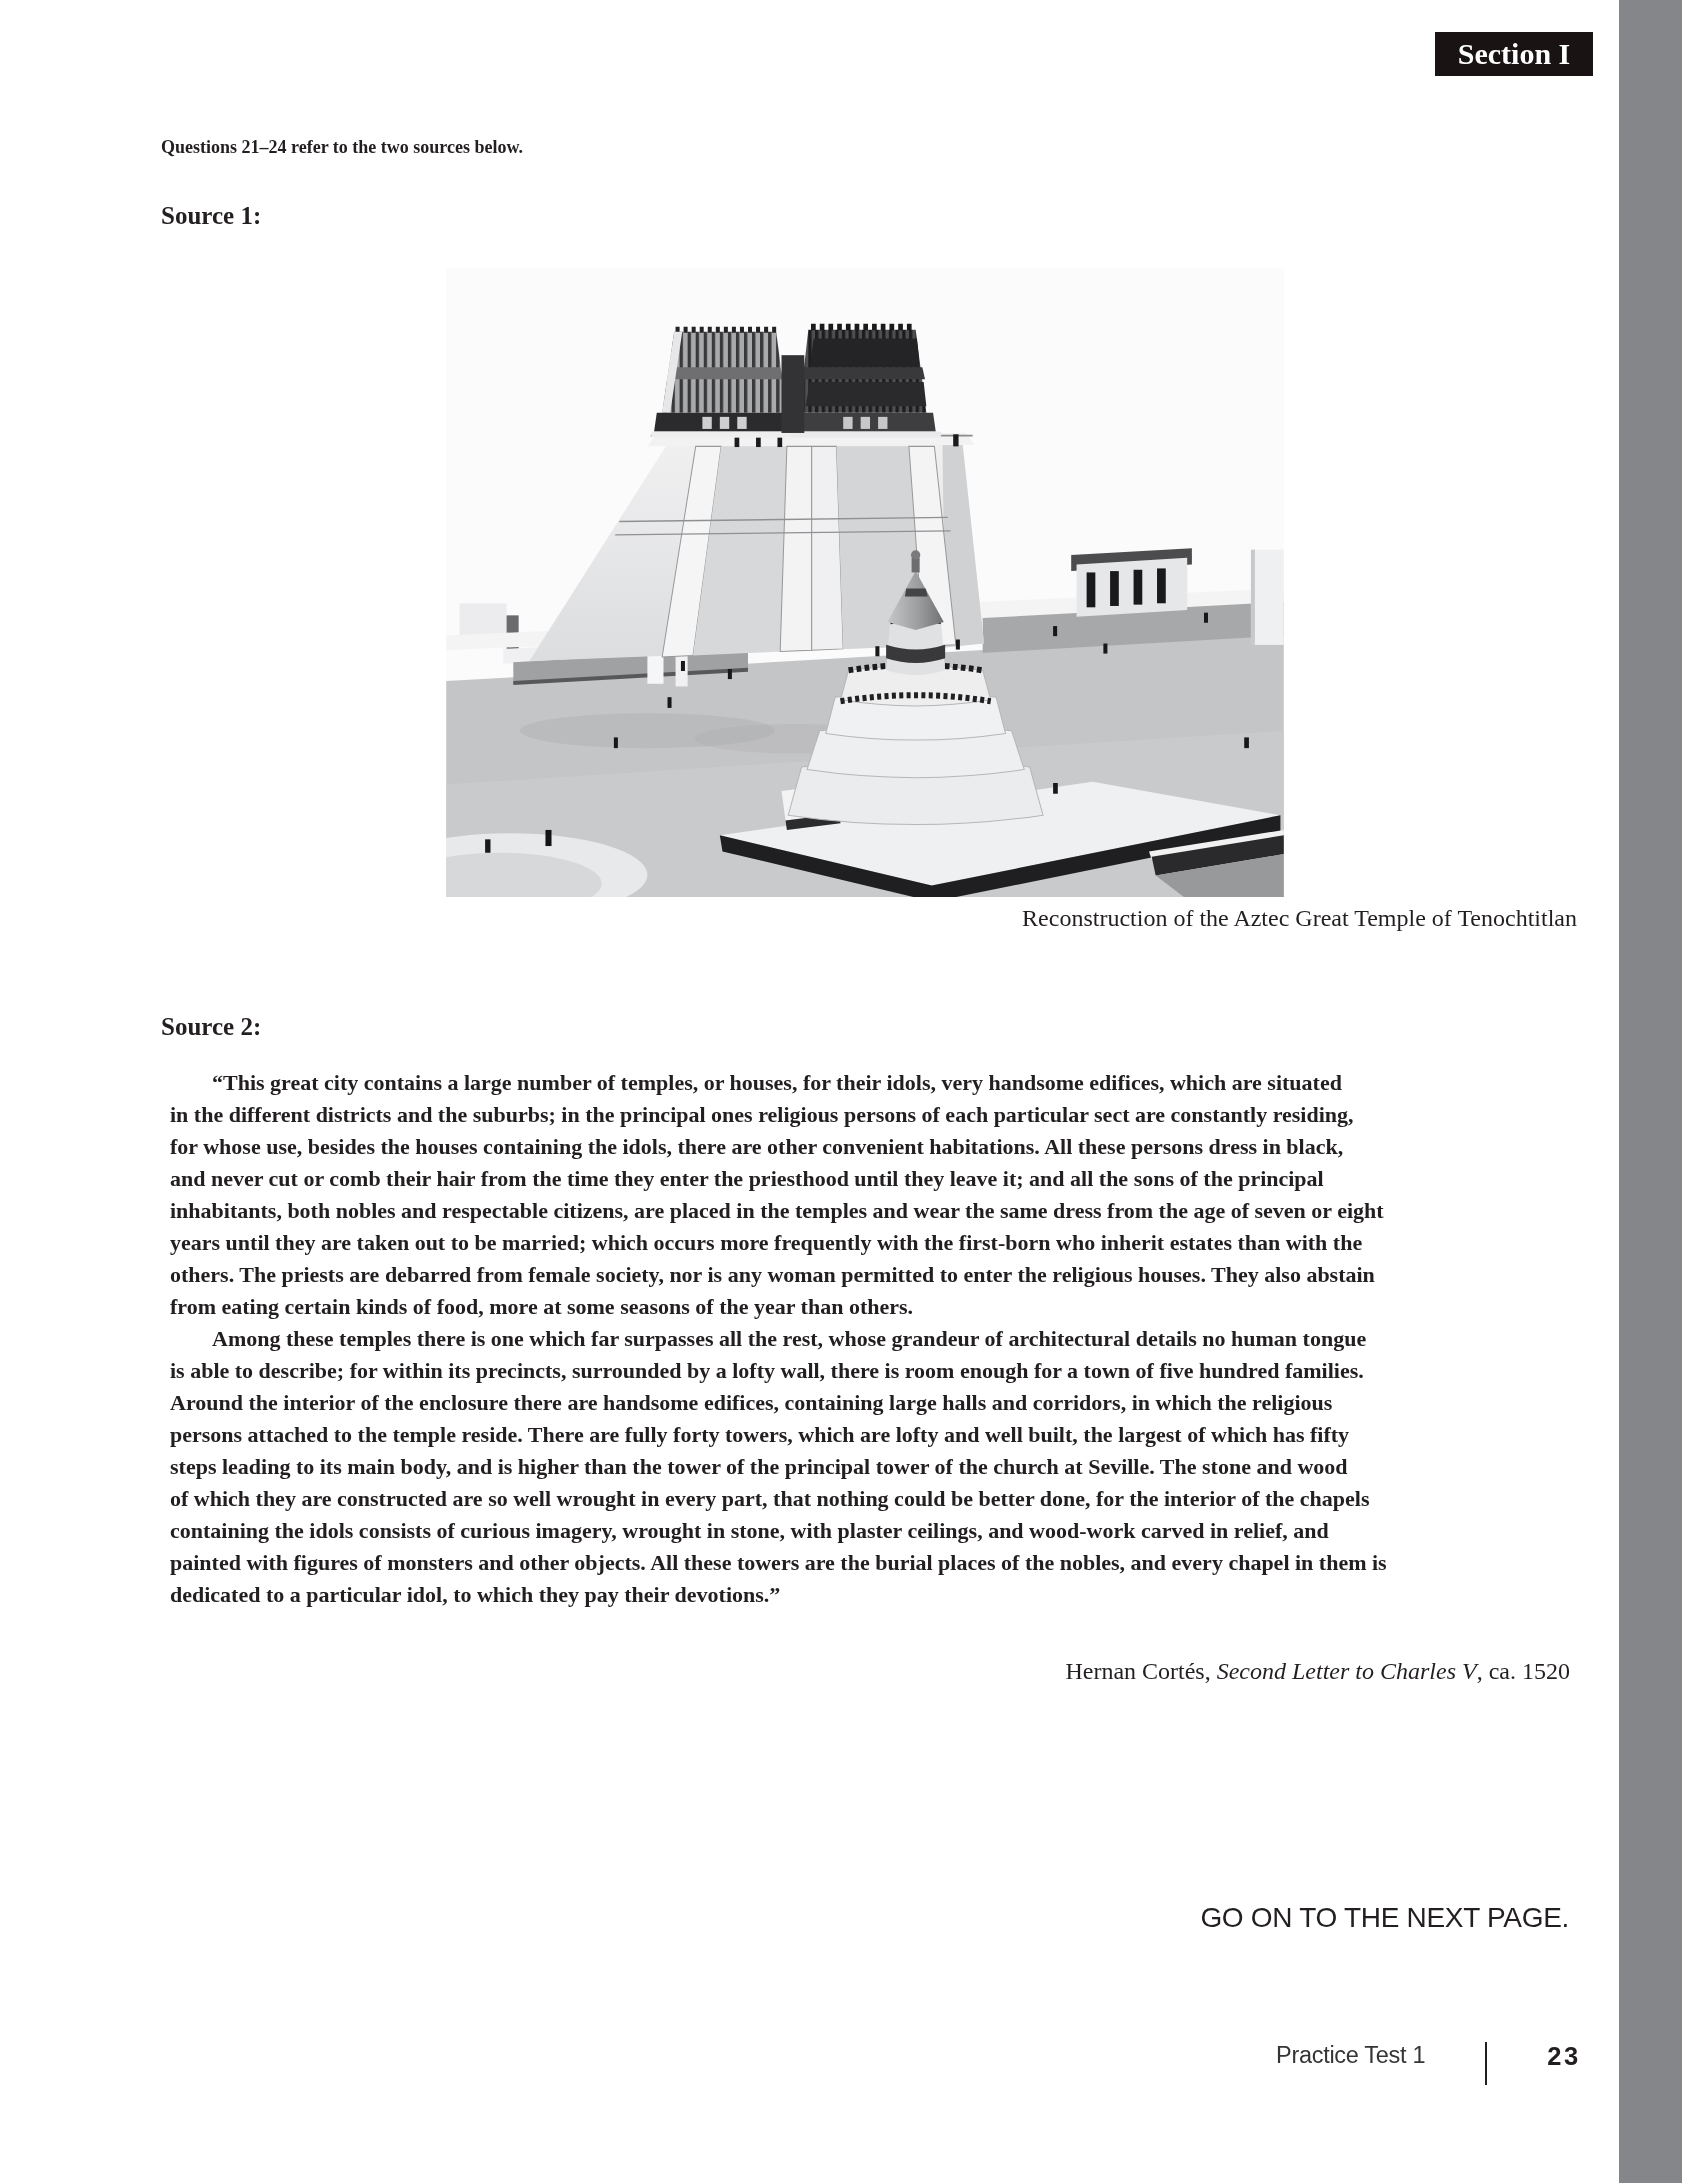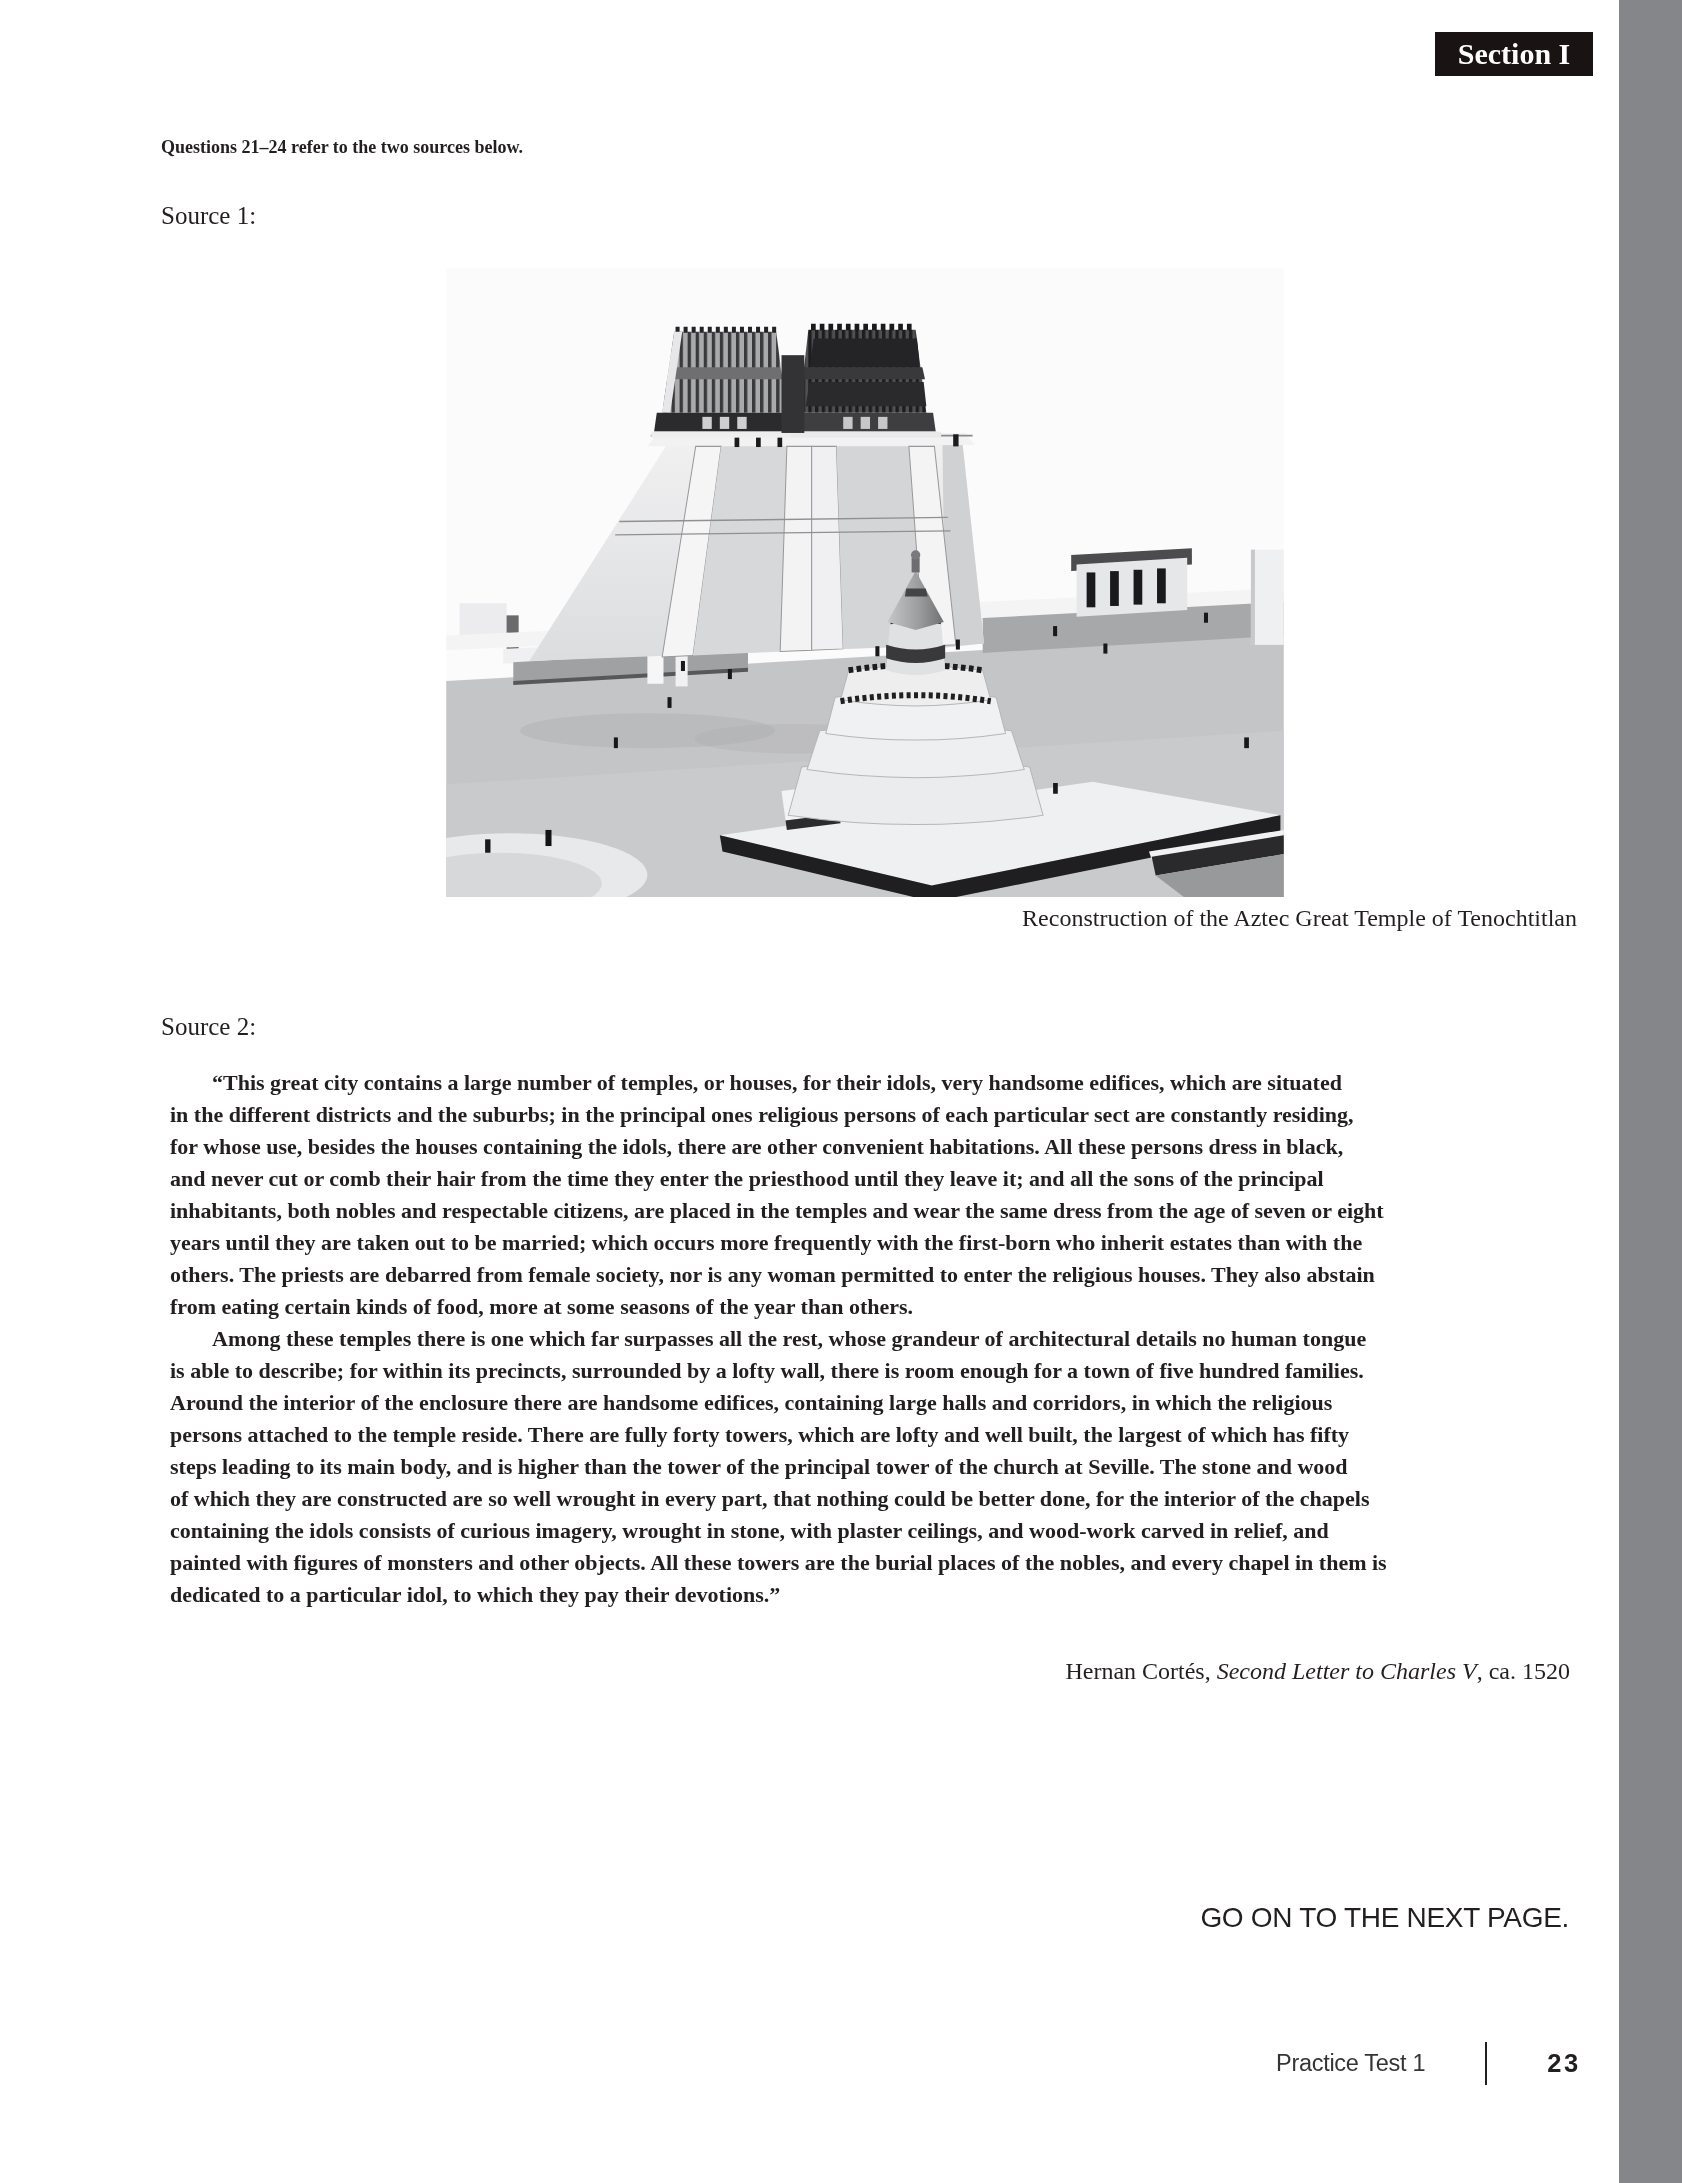--- a/index.html
+++ b/index.html
@@ -3,34 +3,34 @@
 <meta charset="utf-8">
 <style>
   html,body{margin:0;padding:0;background:#ffffff;}
   .page{position:relative;width:1682px;height:2183px;background:#ffffff;overflow:hidden;
         font-family:"Liberation Serif", serif;color:#231f20;}
   .side-bar{position:absolute;left:1619px;top:0;width:64px;height:2183px;background:#85868a;}
   .section-badge{position:absolute;left:1435px;top:32px;width:158px;height:44px;background:#191314;
         color:#ffffff;display:flex;align-items:center;justify-content:center;
         font-weight:bold;font-size:30px;font-family:"Liberation Serif", serif;}
   .intro{position:absolute;left:161px;top:137px;font-weight:bold;font-size:18px;white-space:nowrap;}
-  .src-label{position:absolute;left:161px;font-weight:normal;font-size:25px;white-space:nowrap;}
+  .src-label{position:absolute;left:161px;font-weight:bold;font-size:25px;white-space:nowrap;}
   .src1{top:202px;}
   .src2{top:1013px;}
   .figure-wrap{position:absolute;left:446px;top:268px;width:838px;height:629px;}
   .figure-wrap svg{display:block;width:838px;height:629px;}
   .caption{position:absolute;right:105px;top:905px;font-size:24px;white-space:nowrap;text-align:right;}
   .quote{position:absolute;left:170px;top:1067px;width:1395px;font-size:22px;line-height:32px;}
   .qline{white-space:nowrap;font-weight:bold;}
   .qline.indent{padding-left:42px;}
   .attribution{position:absolute;right:112px;top:1658px;font-size:24px;white-space:nowrap;text-align:right;}
   .attribution .work{font-style:italic;}
   .go-on{position:absolute;right:113px;top:1902px;font-family:"Liberation Sans", sans-serif;
         font-weight:normal;font-size:28px;letter-spacing:-0.3px;white-space:nowrap;}
-  .footer{position:absolute;right:101px;top:2042px;display:flex;align-items:center;
+  .footer{position:absolute;right:101px;top:2042px;display:flex;align-items:flex-start;
         font-family:"Liberation Sans", sans-serif;gap:42px;}
   .footer .pt-label{font-size:23.5px;color:#353535;letter-spacing:-0.3px;white-space:nowrap;}
   .footer .divider{width:2px;height:43px;background:#231f20;margin:0 18px;}
   .footer .pagenum{font-size:25.5px;font-weight:bold;letter-spacing:2.7px;color:#231f20;}
 </style>
 </head>
 <body>
 
 <div class="page">
 

